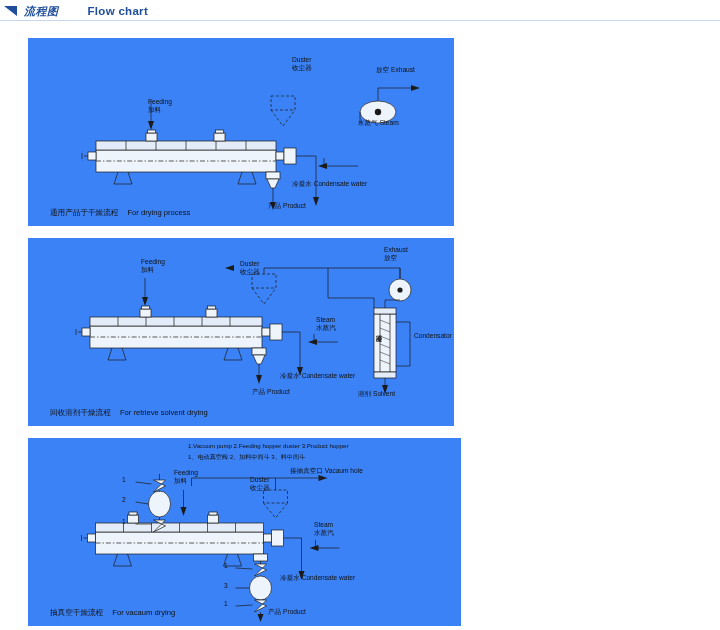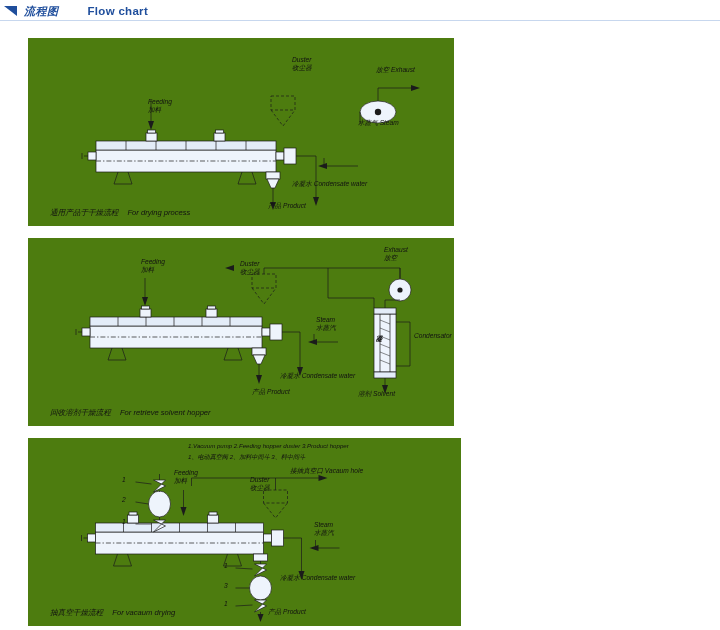--- a/index.html
+++ b/index.html
@@ -53,23 +53,22 @@
     left: 0;
     top: 20px;
     width: 720px;
     height: 1px;
     background: #c7d7ee;
   }
 
   
   .panel {
     position: absolute;
-    background: #4d7c0f;
+    background: #3b82f6;
     border: 0;
-    font-style: italic;
   }
   #panel1 { left: 28px; top: 38px;  width: 426px; height: 188px; }
   #panel2 { left: 28px; top: 238px; width: 426px; height: 188px; }
   #panel3 { left: 28px; top: 438px; width: 426px; height: 188px; padding-left: 7px; }
 
   .panel-caption {
     position: absolute;
     left: 22px;
     bottom: 8px;
     font-size: 7.6px;
@@ -322,21 +321,21 @@
   <div class="lbl" style="left:348px; top:92px; writing-mode: vertical-rl; text-orientation: upright; white-space:normal; line-height:7px;">冷凝器</div>
   <div class="lbl" style="left:386px; top:94px;">Condensator</div>
 
   <div class="lbl" style="left:330px; top:152px;">
     <span>溶剂</span>
     <span>Solvent</span>
   </div>
 
   <div class="panel-caption">
     <span>回收溶剂干燥流程</span>
-    <span class="en">For retrieve solvent hopper</span>
+    <span class="en">For retrieve solvent drying</span>
   </div>
 </div>
 
 <div class="panel" id="panel3">
 
   <svg class="svg-layer" viewBox="0 0 426 188">
     <g stroke="#1b1b1b" fill="none" stroke-width="0.7">
 
       <rect x="64" y="94" width="168" height="22" fill="#eef4fc"></rect>
       <rect x="64" y="85" width="168" height="9" fill="#e3ecf8"></rect>

